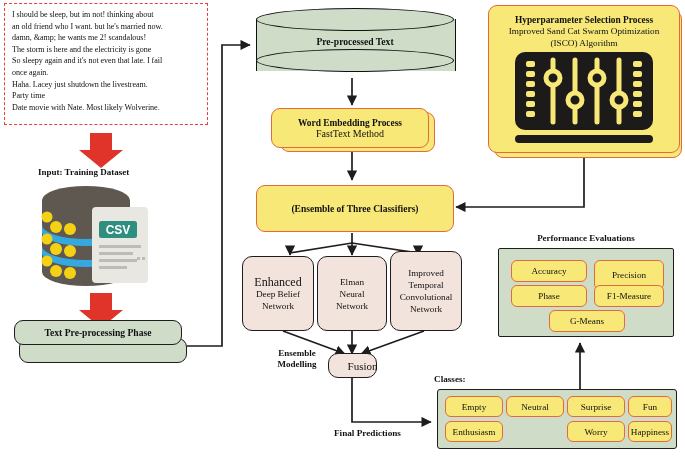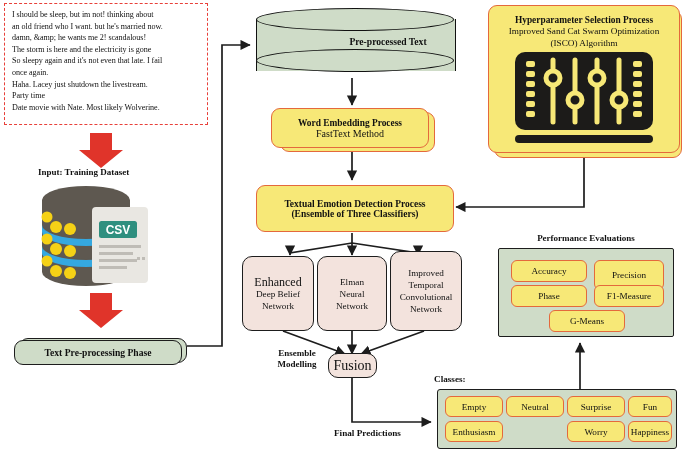--- a/index.html
+++ b/index.html
@@ -29,21 +29,21 @@
 
   
   .cyl{left:256px;top:8px;width:198px;height:72px;}
   .cyl .body{position:absolute;left:0;top:11px;width:198px;height:52px;background:#cfdcc8;
              border-left:1.7px solid #111;border-right:1.7px solid #111;}
   .cyl .bot{position:absolute;left:0;top:41px;width:198px;height:23px;background:#cfdcc8;
             border:1.7px solid #111;border-radius:50%;box-sizing:border-box;}
   .cyl .cap{position:absolute;left:0;top:0;width:198px;height:23px;border:1.7px solid #111;
             border-radius:50%;box-sizing:border-box;background:#cfdcc8;}
   .cyl .txt{position:absolute;left:0;top:28px;width:198px;text-align:center;
-            font-weight:bold;font-size:9.6px;padding-left:33px;}
+            font-weight:bold;font-size:9.6px;}
 
   
   .redarrow{position:absolute;}
 
   
   .dbicon{left:36px;top:183px;width:128px;height:112px;}
 
   
   .hyper{left:488px;top:5px;width:192px;height:148px;}
   .hyper .t1{font-weight:bold;font-size:9.4px;margin-top:4px;}
@@ -154,39 +154,38 @@
     </svg>
   </div>
 
   <div class="abs redarrow" style="left:78px;top:293px;width:46px;height:36px;">
     <svg width="46" height="36" viewBox="0 0 46 36">
       <path d="M12,0 L34,0 L34,17 L45,17 L23,35 L1,17 L12,17 Z" fill="#e0342a"></path>
     </svg>
   </div>
 
   <div class="abs greenbox" style="left:19px;top:338px;width:168px;height:25px;border-radius:9px;"></div>
-  <div class="abs rbox greenbox" style="left:14px;top:340px;width:168px;height:25px;">
+  <div class="abs rbox greenbox" style="left:14px;top:320px;width:168px;height:25px;">
     <span style="font-weight:bold;font-size:9.6px;">Text Pre-processing Phase</span>
   </div>
 
   <div class="abs cyl">
     <div class="body"></div>
     <div class="bot"></div>
     <div class="cap"></div>
     <div class="txt">Pre-processed Text</div>
   </div>
 
   <div class="abs stack-shadow" style="left:280px;top:112px;width:155px;height:40px;"></div>
   <div class="abs rbox yellowbox" style="left:271px;top:108px;width:158px;height:40px;">
     <span style="font-weight:bold;font-size:9.4px;">Word Embedding Process</span>
     <span style="font-size:10px;">FastText Method</span>
   </div>
 
   <div class="abs rbox yellowbox" style="left:256px;top:185px;width:198px;height:47px;">
-    <span style="font-weight:bold;font-size:9.5px;">Textual Emotion Detection Process</span>
     <span style="font-weight:bold;font-size:9.5px;">(Ensemble of Three Classifiers)</span>
   </div>
 
   <div class="abs stack-shadow" style="left:494px;top:10px;width:188px;height:148px;"></div>
   <div class="abs rbox yellowbox hyper">
     <span class="t1">Hyperparameter Selection Process</span>
     <span class="t2">Improved Sand Cat Swarm Optimization</span>
     <span class="t2">(ISCO) Algorithm</span>
     <div class="eq">
       <svg width="150" height="92" viewBox="0 0 150 92">
@@ -240,21 +239,21 @@
     <span style="font-size:9.2px;line-height:12px;">Convolutional</span>
     <span style="font-size:9.2px;line-height:12px;">Network</span>
   </div>
 
   <div class="abs ensemble">
     <div>Ensemble</div>
     <div>Modelling</div>
   </div>
 
   <div class="abs rbox pinkbox" style="left:328px;top:353px;width:49px;height:25px;">
-    <span style="font-size:14px;">Fusion</span>
+    <span style="font-size:11px;padding-left:20px;">Fusion</span>
   </div>
 
   <div class="abs finalpred">Final Predictions</div>
 
   <div class="abs perfttl lbl">Performance Evaluations</div>
   <div class="abs greenbox perf" style="border-radius:2px;">
     <div class="abs chip" style="left:12px;top:11px;width:76px;height:22px;">Accuracy</div>
     <div class="abs chip" style="left:95px;top:11px;width:70px;height:30px;">Precision</div>
     <div class="abs chip" style="left:12px;top:36px;width:76px;height:22px;">Phase</div>
     <div class="abs chip" style="left:95px;top:36px;width:70px;height:22px;">F1-Measure</div>

